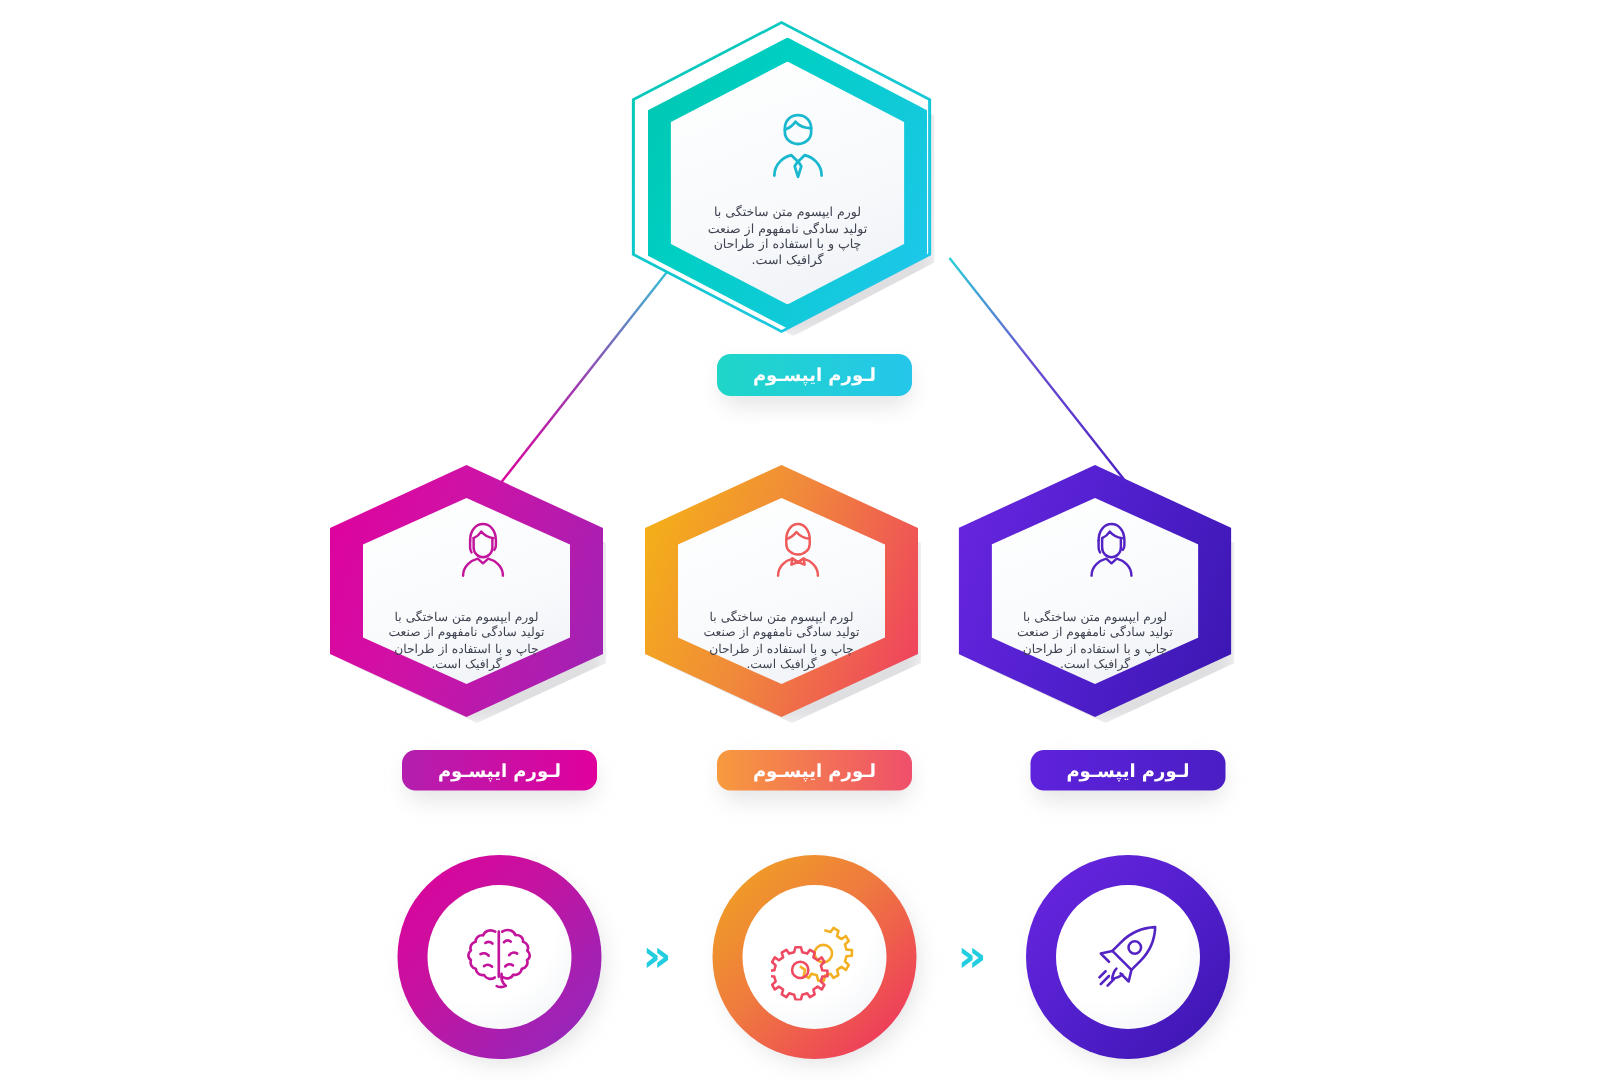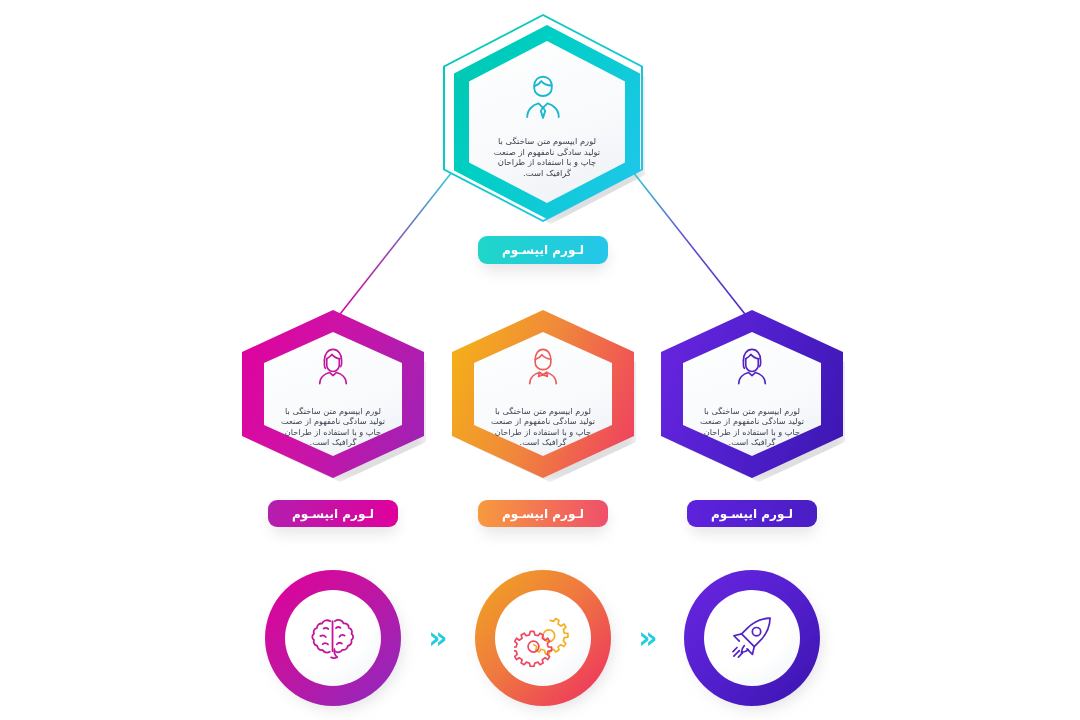--- a/index.html
+++ b/index.html
@@ -27,20 +27,21 @@
     height: 720px;
   }
   
   .hex-node {
     position: absolute;
   }
   .hex-wrap {
     position: relative;
     width: 100%;
     height: 100%;
+    padding-left: 22px;
   }
   .hex-outline,
   .hex-band,
   .hex-inner {
     position: absolute;
     -webkit-clip-path: polygon(50% 0%, 100% 25%, 100% 75%, 50% 100%, 0% 75%, 0% 25%);
     clip-path: polygon(50% 0%, 100% 25%, 100% 75%, 50% 100%, 0% 75%, 0% 25%);
   }
   .hex-shadow {
     position: absolute;

